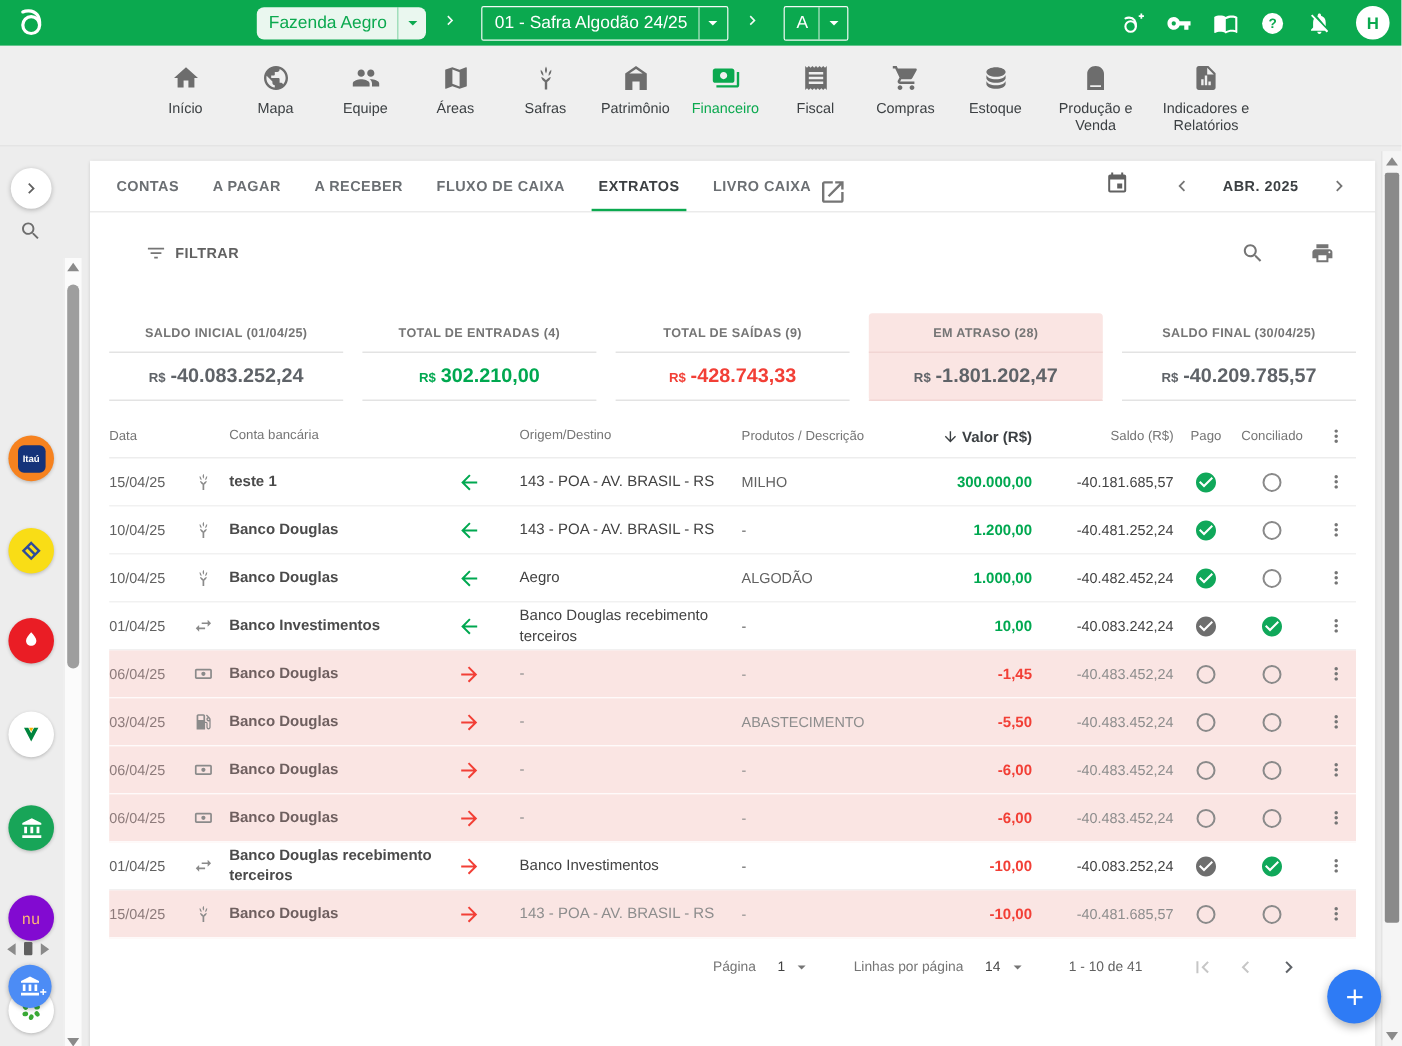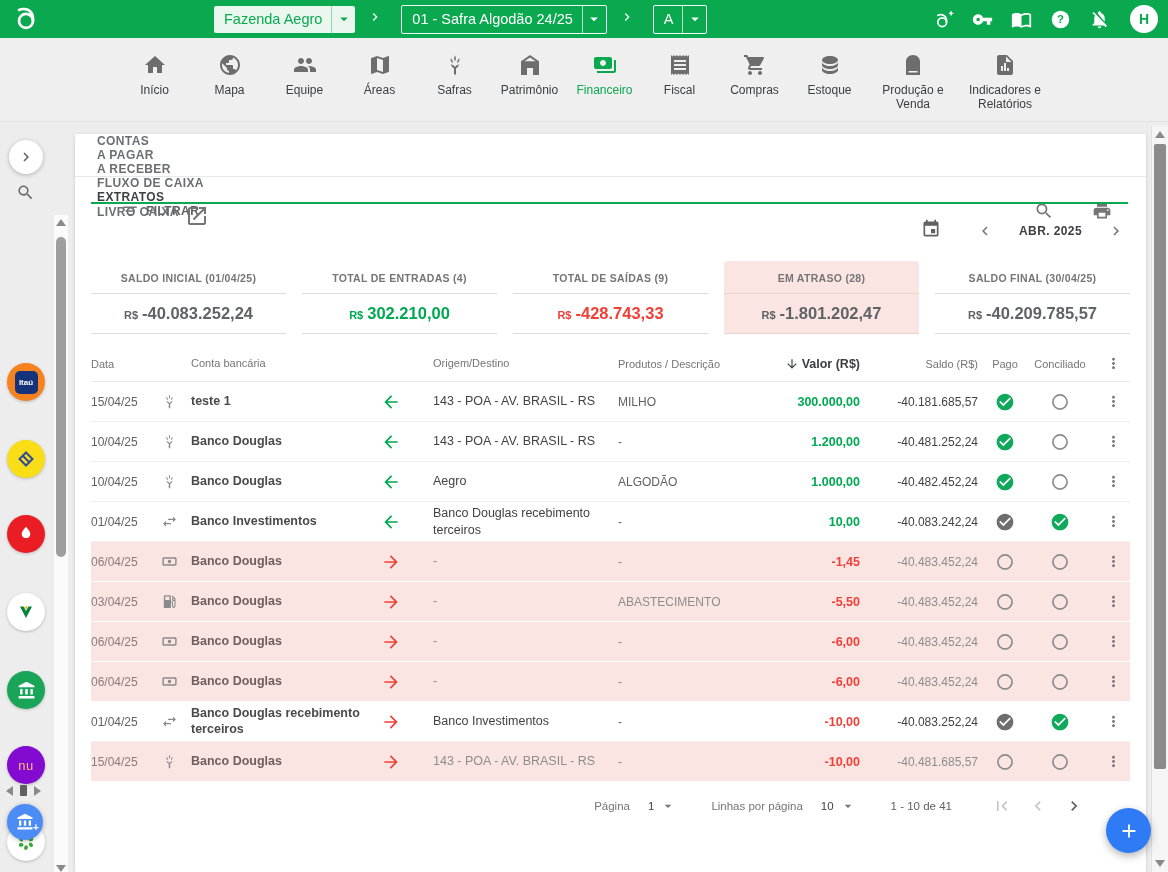--- a/index.html
+++ b/index.html
@@ -6,21 +6,21 @@
   html,body { width:1168px; height:872px; overflow:hidden; }
   body { font-family:"Liberation Sans", sans-serif; background:#ededed; position:relative; font-size:13px; color:#424242; }
   .icn { display:inline-block; vertical-align:middle; width:24px; height:24px; }
 
   
   .topbar { position:absolute; top:0; left:0; right:0; height:38px; background:#0BA94F; display:flex; align-items:center; padding:0 10px; color:#fff; z-index:30; }
   .logo { width:30px; height:30px; color:#fff; margin-left:2px; }
   .logo .icn { width:28px; height:28px; }
   .tb-selects { display:flex; align-items:center; margin-left:172px; }
   .sel { display:flex; align-items:center; height:27px; cursor:pointer; border-radius:2px; }
-  .sel-light { background:#EAF7EF; color:#0BA94F; font-size:14.5px; padding-left:10px; }
+  .sel-light { background:#EAF7EF; color:#0BA94F; font-size:14.5px; padding-left:10px;border-radius:6px; }
   .sel-outline { border:1px solid rgba(255,255,255,.95); color:#fff; font-size:14.5px; padding-left:10px; height:29px; }
   .sel .sel-caret { height:100%; width:24px; display:flex; align-items:center; justify-content:center; margin-left:9px; }
   .sel-light .sel-caret { border-left:1px solid rgba(11,169,79,.4); }
   .sel-outline .sel-caret { border-left:1px solid rgba(255,255,255,.7); }
   .sel .sel-caret .icn { width:18px; height:18px; }
   .tb-sep { width:22px; height:22px; color:#fff; margin:0 12px; opacity:.95; }
   .tb-sep .icn { width:16px; height:16px; }
   .tb-icons { margin-left:auto; display:flex; align-items:center; gap:15px; }
   .tb-btn { width:24px; height:24px; color:#fff; cursor:pointer; display:flex; align-items:center; justify-content:center; }
   .tb-btn .icn { width:21px; height:21px; }
@@ -31,21 +31,21 @@
   .nav-item { width:75px; display:flex; flex-direction:column; align-items:center; color:#5f6368; cursor:pointer; text-align:center; }
   .nav-item.wide { width:92px; }
   .nav-item .icn { width:24px; height:24px; color:#6d6d6d; }
   .nav-label { font-size:12px; margin-top:7px; line-height:1.15; color:#3c4043; }
   .nav-item.active .icn, .nav-item.active .nav-label { color:#0BA94F; }
 
   
   .card { position:absolute; left:75px; top:134px; width:1071px; height:738px; background:#fff; box-shadow:0 1px 3px rgba(0,0,0,.18); }
 
   
-  .tabs-row { display:flex; align-items:stretch; height:43px; border-bottom:1px solid #e7e7e7; padding:0 10px 0 8px;flex-direction:column; }
+  .tabs-row { display:flex; align-items:stretch; height:43px; border-bottom:1px solid #e7e7e7; padding:0 10px 0 8px; }
   .tab { display:flex; align-items:center; padding:0 14px; font-size:12px; font-weight:bold; letter-spacing:.4px; color:#6b6f73; cursor:pointer; position:relative; }
   .tab.active { color:#3c4043; }
   .tab.active:after { content:""; position:absolute; left:8px; right:8px; bottom:0; height:2px; background:#0BA94F; }
   .tab .ext { width:15px; height:15px; margin-left:6px; color:#757575; }
   .month-nav { margin-left:auto; display:flex; align-items:center; padding-right:8px; }
   .cal-btn { width:24px; height:24px; color:#616161; cursor:pointer; margin-right:28px; }
   .cal-btn .icn { width:20px; height:20px; }
   .mn-arrow { width:24px; height:24px; color:#757575; cursor:pointer; display:flex; align-items:center; justify-content:center; }
   .mn-arrow .icn { width:18px; height:18px; }
   .month-label { font-size:12px; font-weight:bold; color:#3c4043; letter-spacing:.4px; margin:0 22px; }
@@ -862,21 +862,21 @@
   <div class="pagination">
     <span class="pg-label">Página</span>
     <span class="pg-select">
       <span>1</span>
       <span class="icn"><svg class="icn" viewBox="0 0 24 24" fill="currentColor" aria-hidden="true">
             <path d="M7 10l5 5 5-5z"></path>
           </svg></span>
     </span>
     <span class="pg-label">Linhas por página</span>
     <span class="pg-select">
-      <span>10</span>
+      <span>14</span>
       <span class="icn"><svg class="icn" viewBox="0 0 24 24" fill="currentColor" aria-hidden="true">
             <path d="M7 10l5 5 5-5z"></path>
           </svg></span>
     </span>
     <span class="pg-range">1 - 10 de 41</span>
     <span class="pg-btn disabled">
         <span class="icn"><svg class="icn" viewBox="0 0 24 24" fill="currentColor" aria-hidden="true">
             <path d="M18.41 16.59 13.82 12l4.59-4.59L17 6l-6 6 6 6zM6 6h2v12H6z"></path>
           </svg></span>
       </span>

